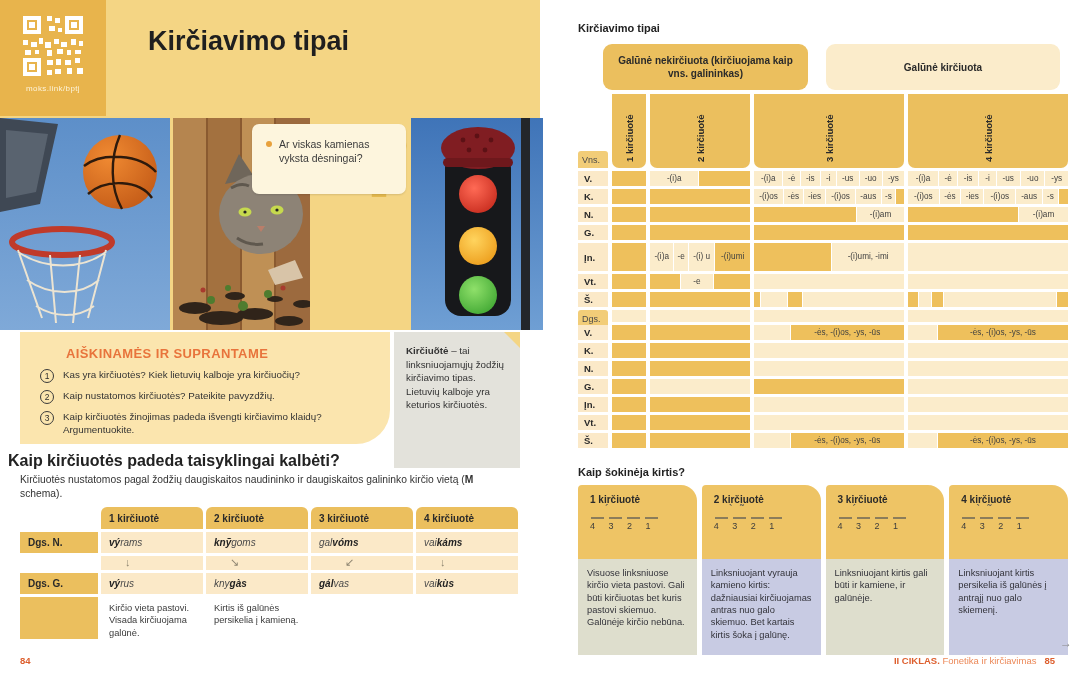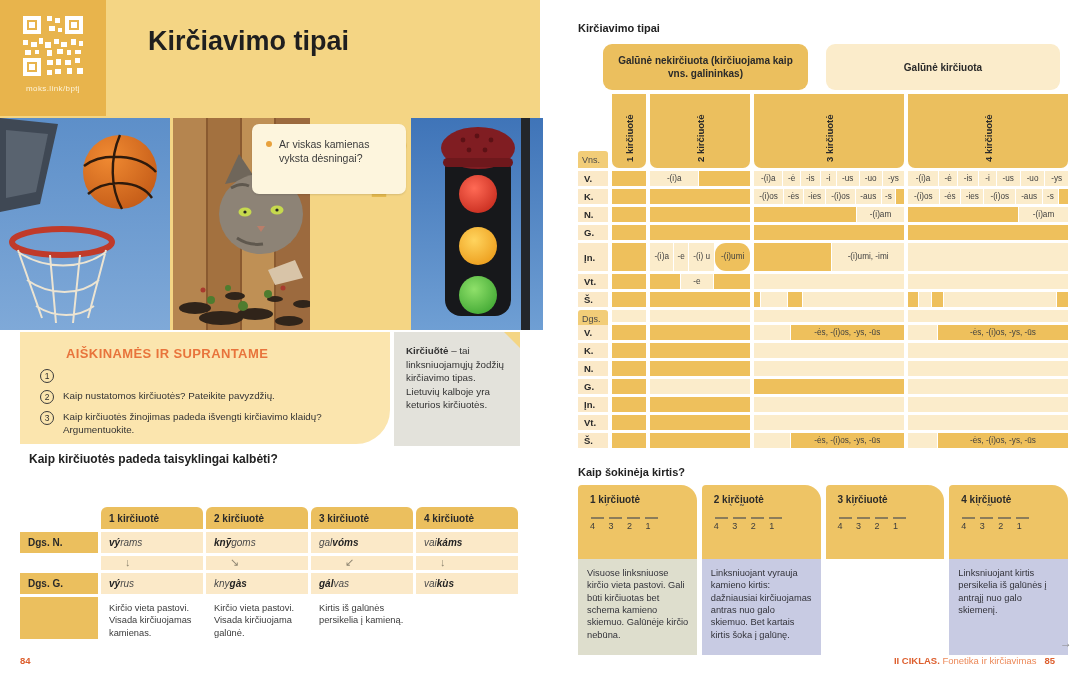--- a/index.html
+++ b/index.html
@@ -24,26 +24,26 @@
   .bubble { position:absolute; left:252px; top:6px; width:154px; min-height:70px; background:#fdf5dd; border-radius:7px; padding:13px 12px 12px 14px; z-index:2; box-shadow:0 1px 2px rgba(0,0,0,.12); }
   .bubble-inner { display:flex; align-items:flex-start; font-size:10.5px; line-height:1.35; color:#3b3b3b; }
   .bullet { width:6px; height:6px; border-radius:50%; background:#e8a13c; margin:4px 7px 0 0; flex:none; }
 
   .explain-box { position:absolute; left:20px; top:332px; width:370px; height:112px; background:#fbe5ae; border-radius:0 0 34px 0; padding:14px 16px 8px 12px; }
   .explain-heading { font-size:13px; font-weight:700; color:#e8743c; letter-spacing:.4px; margin:0 0 8px 34px; }
   .exp-item { display:flex; align-items:flex-start; margin-bottom:7px; }
   .exp-num { width:14px; height:14px; border:1.2px solid #3a3a3a; border-radius:50%; font-size:8.5px; line-height:12px; text-align:center; margin:0 9px 0 8px; flex:none; color:#2e2e2e; background:transparent; }
   .exp-text { font-size:9.8px; line-height:1.3; color:#333; }
 
-  .def-box { position:absolute; left:394px; top:332px; width:126px; height:114px; background:#e3e2db; padding:12px 10px 0 12px; }
+  .def-box { position:absolute; left:394px; top:332px; width:126px; height:136px; background:#e3e2db; padding:12px 10px 0 12px; }
   .def-corner { position:absolute; top:0; right:0; width:0; height:0; border-top:16px solid #f4d584; border-left:16px solid transparent; }
   .def-text { font-size:9.8px; line-height:1.38; color:#333; }
   .def-text b { font-weight:700; }
 
-  .left-h2 { position:absolute; left:29px; top:452px; font-size:12px; font-weight:700; color:#222; }
+  .left-h2 { position:absolute; left:8px; top:452px; font-size:16px; font-weight:700; color:#222; }
   .left-intro { position:absolute; left:20px; top:473px; width:492px; font-size:10.3px; line-height:1.35; color:#333; }
   .left-intro b { font-weight:700; }
 
   #left-table { position:absolute; left:20px; top:507px; width:498px; display:grid; grid-template-columns:78px repeat(4, 1fr); gap:3px; }
   #left-table .cell { font-size:10px; }
   #left-table .hdr { background:#ebbf5e; font-weight:700; padding:6px 8px 5px; border-radius:6px 6px 0 0; color:#2a2a2a; }
   #left-table .lbl { background:#ebbf5e; font-weight:700; padding:5px 8px; color:#2a2a2a; }
   #left-table .blank { background:transparent; }
   #left-table .word { background:#fbe9c8; font-style:italic; padding:5px 8px; color:#4a4a4a; }
   #left-table .word .bseg { font-weight:700; color:#222; }
@@ -249,38 +249,40 @@
         </div>
       </div>
     </div>
   </div>
 
   <div class="explain-box">
     <div class="explain-heading">AIŠKINAMĖS IR SUPRANTAME</div>
     <div id="explain-items">
         <div class="exp-item">
           <span class="exp-num">1</span>
+          <span class="exp-text">Kas yra kirčiuotės? Kiek lietuvių kalboje yra kirčiuočių?</span>
         </div>
         <div class="exp-item">
           <span class="exp-num">2</span>
           <span class="exp-text">Kaip nustatomos kirčiuotės? Pateikite pavyzdžių.</span>
         </div>
         <div class="exp-item">
           <span class="exp-num">3</span>
           <span class="exp-text">Kaip kirčiuotės žinojimas padeda išvengti kirčiavimo klaidų? Argumentuokite.</span>
         </div>
       </div>
   </div>
 
   <div class="def-box">
     <div class="def-corner"></div>
     <p class="def-text"><b>Kirčiuõtė</b><span> – tai linksniuojamųjų žodžių kirčiavimo tipas. Lietuvių kalboje yra keturios kirčiuotės.</span></p>
   </div>
 
   <h2 class="left-h2">Kaip kirčiuotės padeda taisyklingai kalbėti?</h2>
+  <p class="left-intro"><span>Kirčiuotės nustatomos pagal žodžių daugiskaitos naudininko ir daugiskaitos galininko kirčio vietą (</span><b>M</b><span> schema).</span></p>
 
   <div id="left-table">
       <div class="cell blank"></div>
       <div class="cell hdr">1 kirčiuotė</div>
       <div class="cell hdr">2 kirčiuotė</div>
       <div class="cell hdr">3 kirčiuotė</div>
       <div class="cell hdr">4 kirčiuotė</div>
       <div class="cell lbl">Dgs. N.</div>
       <div class="cell word"><span class="bseg">vý</span><span>rams</span></div>
       <div class="cell word"><span class="bseg">knỹ</span><span>goms</span></div>
@@ -290,21 +292,20 @@
       <div class="cell arrowc">↓</div>
       <div class="cell arrowc">↘</div>
       <div class="cell arrowc a3">↙</div>
       <div class="cell arrowc">↓</div>
       <div class="cell lbl">Dgs. G.</div>
       <div class="cell word"><span class="bseg">vý</span><span>rus</span></div>
       <div class="cell word"><span>kny</span><span class="bseg">gàs</span></div>
       <div class="cell word"><span class="bseg">gál</span><span>vas</span></div>
       <div class="cell word"><span>vai</span><span class="bseg">kùs</span></div>
       <div class="cell lbl"></div>
-      <div class="cell desc">Kirčio vieta pastovi. Visada kirčiuojamas kamienas.</div>
       <div class="cell desc">Kirčio vieta pastovi. Visada kirčiuojama galūnė.</div>
       <div class="cell desc">Kirtis iš galūnės persikelia į kamieną.</div>
     </div>
   <div class="pagenum-left">84</div>
 </div>
 
 <div class="page" id="page-right">
   <h3 class="right-h">Kirčiavimo tipai</h3>
   <div class="pill pill-light">Galūnė kirčiuota</div>
   <div class="pill pill-dark">Galūnė nekirčiuota (kirčiuojama kaip vns. galininkas)</div>
@@ -408,21 +409,21 @@
       </div>
       <div class="arow tall">
         <div class="rlbl w-lab">Įn.</div>
         <div class="grp w-c1">
           <div class="acell dk" style="flex-grow: 1;"></div>
         </div>
         <div class="grp w-c2">
           <div class="acell lt" style="flex-grow: 1;">-(i)a</div>
           <div class="acell lt" style="flex-grow: 0.7;">-e</div>
           <div class="acell lt" style="flex-grow: 1;">-(i) u</div>
-          <div class="acell dk" style="flex-grow: 1.3; border-radius: 11px;">-(i)umi</div>
+          <div class="acell dk" style="flex-grow: 1.3;">-(i)umi</div>
         </div>
         <div class="grp w-c3">
           <div class="acell dk" style="flex-grow: 5;"></div>
           <div class="acell lt wrapok" style="flex-grow: 2;">-(i)umi, -imi</div>
         </div>
         <div class="grp w-c4">
           <div class="acell lt" style="flex-grow: 1;"></div>
         </div>
       </div>
       <div class="arow">
@@ -599,21 +600,21 @@
           <div class="jtitle">1 kirčiuotė</div>
           <div class="jmarks">´</div>
           <div class="jdashes">
             <span class="jdash"></span>
             <span class="jdash"></span>
             <span class="jdash"></span>
             <span class="jdash"></span>
           </div>
           <div class="jnums">4 3 2 1</div>
         </div>
-        <div class="jtext tone-green">Visuose linksniuose kirčio vieta pastovi. Gali būti kirčiuotas bet schema kamieno skiemuo. Galūnėje kirčio nebūna.</div>
+        <div class="jtext tone-green">Visuose linksniuose kirčio vieta pastovi. Gali būti kirčiuotas bet kuris pastovi skiemuo. Galūnėje kirčio nebūna.</div>
       </div>
       <div class="jcard">
         <div class="jhead">
           <div class="jtitle">2 kirčiuotė</div>
           <div class="jmarks">` ˜</div>
           <div class="jdashes">
             <span class="jdash"></span>
             <span class="jdash"></span>
             <span class="jdash"></span>
             <span class="jdash"></span>
@@ -627,20 +628,21 @@
           <div class="jtitle">3 kirčiuotė</div>
           <div class="jmarks">´</div>
           <div class="jdashes">
             <span class="jdash"></span>
             <span class="jdash"></span>
             <span class="jdash"></span>
             <span class="jdash"></span>
           </div>
           <div class="jnums">4 3 2 1</div>
         </div>
+        <div class="jtext tone-green">Linksniuojant kirtis gali būti ir kamiene, ir galūnėje.</div>
       </div>
       <div class="jcard">
         <div class="jhead">
           <div class="jtitle">4 kirčiuotė</div>
           <div class="jmarks">` ˜</div>
           <div class="jdashes">
             <span class="jdash"></span>
             <span class="jdash"></span>
             <span class="jdash"></span>
             <span class="jdash"></span>

